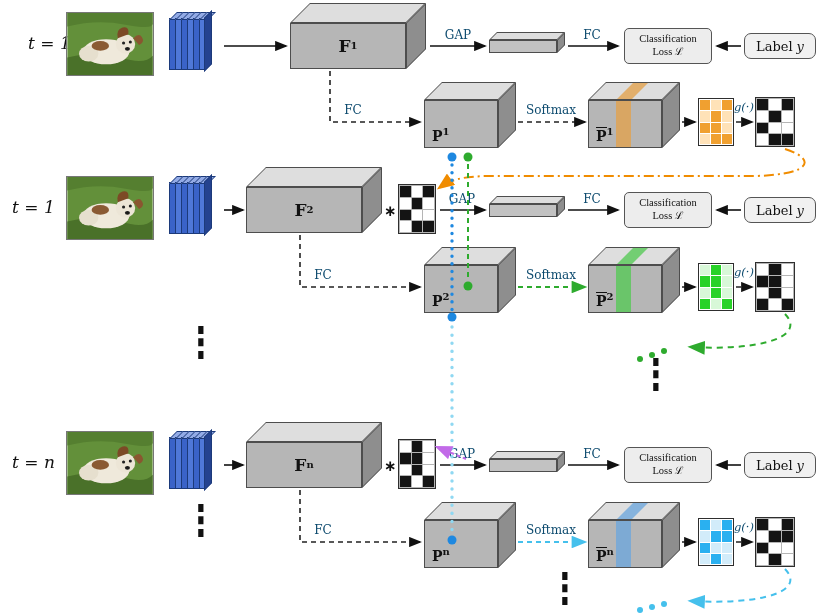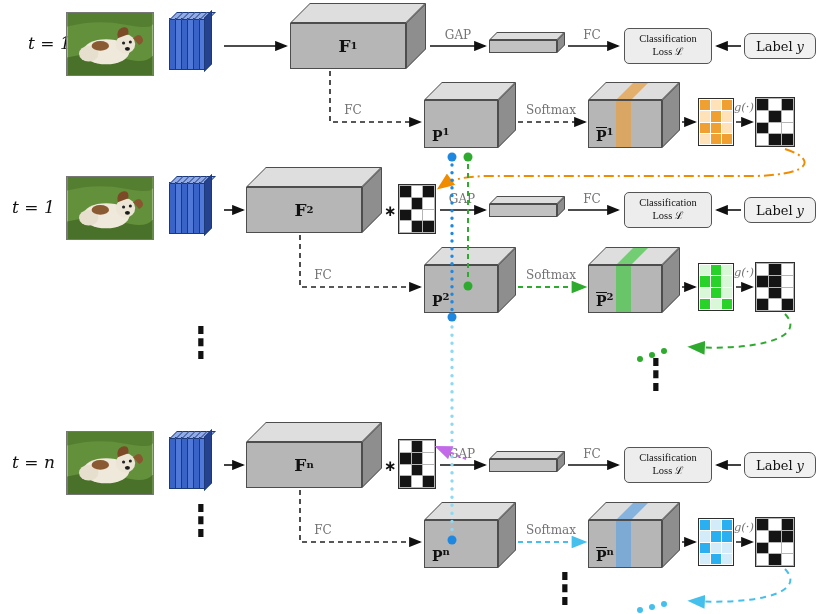--- a/index.html
+++ b/index.html
@@ -11,21 +11,21 @@
   .face-front{position:absolute;inset:0;background:#b6b6b6;border:1.2px solid #4d4d4d;}
   .face-top{position:absolute;left:0;top:calc(0px - var(--d));width:100%;height:var(--d);background:#dedede;border:1.2px solid #4d4d4d;transform:skewX(-45deg);transform-origin:left bottom;}
   .face-side{position:absolute;top:0;right:calc(0px - var(--d));width:var(--d);height:100%;background:#8e8e8e;border:1.2px solid #4d4d4d;transform:skewY(-45deg);transform-origin:left top;}
   .mlbl{position:absolute;inset:0;display:flex;align-items:center;justify-content:center;font:bold 17px "DejaVu Serif",serif;color:#111;}
   .clbl{position:absolute;left:7px;bottom:3px;font:bold 14px "DejaVu Serif",serif;color:#111;}
   sup{font-size:10px;vertical-align:super;line-height:0;}
   .bar{border-top:1.5px solid #111;}
   .slice-f,.slice-t{position:absolute;left:38%;top:0;width:21%;height:100%;opacity:.8;}
 
   
-  .small-label{position:absolute;font:12px "DejaVu Serif",serif;color:#737373;text-align:center;}
+  .small-label{position:absolute;font:12px "DejaVu Serif",serif;color:#0c4a6e;text-align:center;}
   .g-label{font-style:italic;font-size:11.5px;}
   .tlbl{position:absolute;font:italic 17px "DejaVu Serif",serif;color:#111;}
   .star{position:absolute;font:bold 15px "DejaVu Sans",sans-serif;color:#111;}
   .vd{position:absolute;font:bold 30px "DejaVu Sans",sans-serif;color:#111;transform:scaleY(1.4);transform-origin:center top;line-height:1;}
 
   .loss-box{position:absolute;width:88px;height:36px;background:#ededed;border:1.1px solid #555;border-radius:5px;display:flex;flex-direction:column;align-items:center;justify-content:center;font:10.5px "Liberation Serif",serif;line-height:1.2;color:#111;}
   .labely-box{position:absolute;width:72px;height:26px;background:#f1f1f1;border:1.1px solid #555;border-radius:7px;display:flex;align-items:center;justify-content:center;font:13px "DejaVu Serif",serif;color:#111;}
   .labely-box .var{font-style:italic;margin-left:4px;}
 
   

